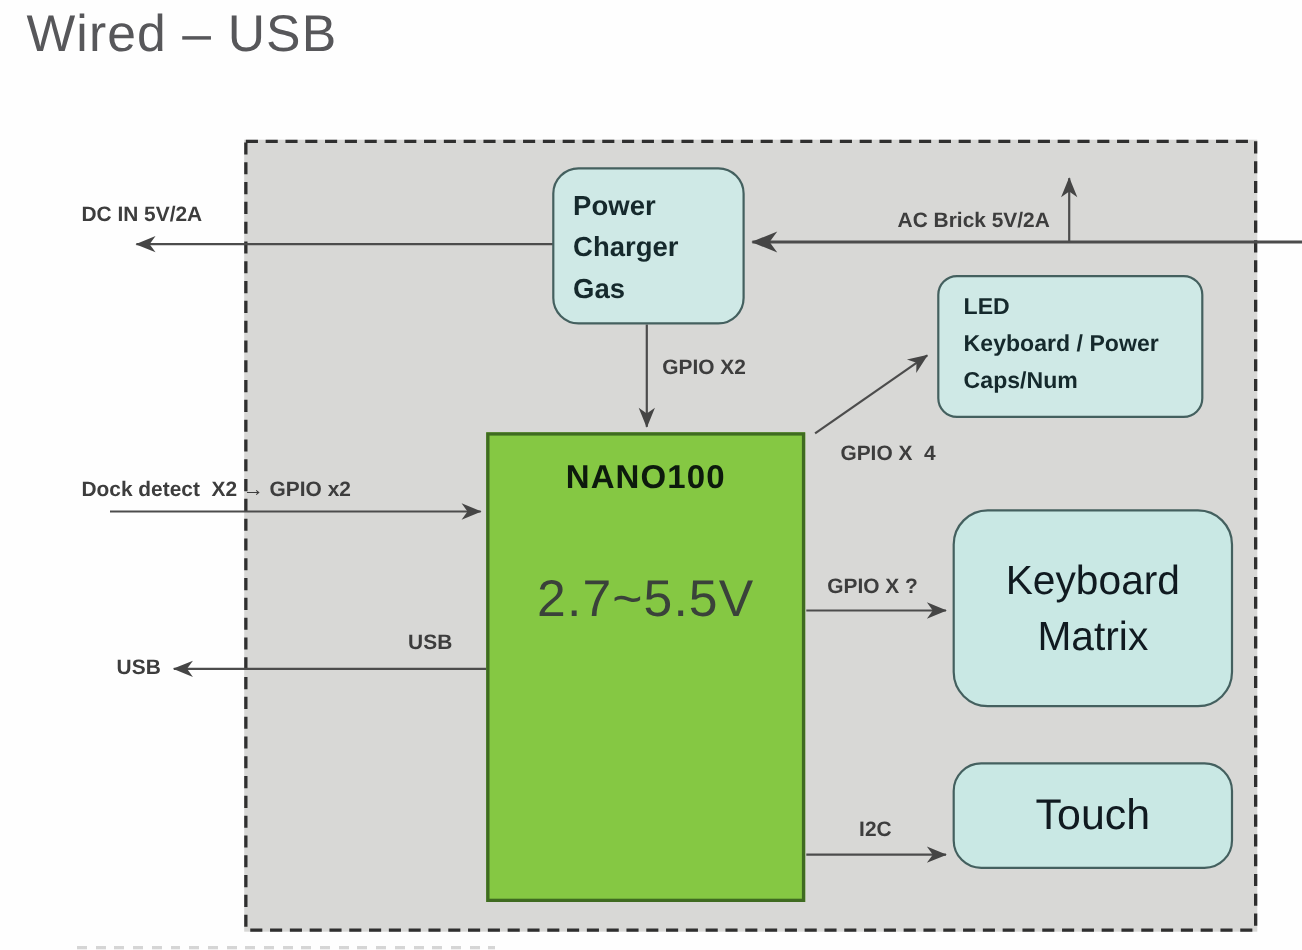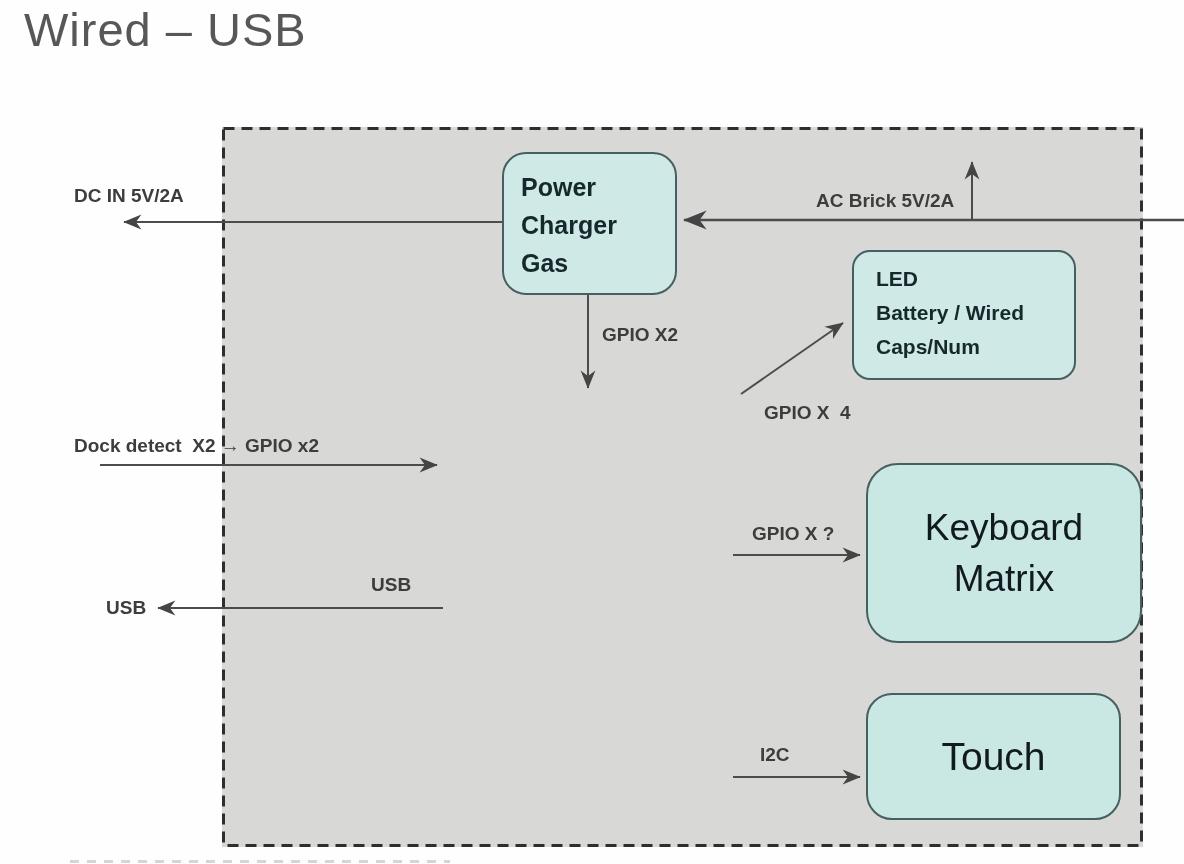--- a/index.html
+++ b/index.html
@@ -17,26 +17,26 @@
   }
   #wires{position:absolute;left:0;top:0;width:1184px;height:864px;}
   .node{
     position:absolute;box-sizing:border-box;
     border:2.5px solid #44605f;background:#cfe9e6;border-radius:20px;
     color:#15292c;
   }
   .node .ln{white-space:pre;}
   .pwr{left:502px;top:152px;width:175px;height:143px;border-radius:24px;
        padding:14px 0 0 17px;font-size:25px;font-weight:700;line-height:38px;}
-  .led{left:852px;top:250px;width:224px;height:130px;border-radius:18px;
+  .led{left:852px;top:250px;width:242px;height:130px;border-radius:18px;
        padding:10px 0 0 22px;font-size:21px;font-weight:600;line-height:34px;}
-  .kbd{left:866px;top:463px;width:276px;height:180px;border-radius:32px;
+  .kbd{left:866px;top:463px;width:255px;height:180px;border-radius:32px;
        display:flex;flex-direction:column;align-items:center;justify-content:center;
        font-size:37px;font-weight:500;line-height:51px;color:#101a20;background:#c9e8e4;}
-  .tch{left:866px;top:693px;width:255px;height:127px;border-radius:26px;
+  .tch{left:866px;top:693px;width:255px;height:97px;border-radius:26px;
        display:flex;align-items:center;justify-content:center;
        font-size:39px;font-weight:500;color:#101a20;background:#c9e8e4;}
   .nano{
     position:absolute;left:442px;top:393px;width:290px;height:427px;box-sizing:border-box;
     background:#85c843;border:3px solid #3f6b21;
   }
   .nano-name{position:absolute;left:0;right:0;top:22px;text-align:center;
     font-size:30px;font-weight:700;color:#0d1a0d;letter-spacing:1px;}
   .nano-volt{position:absolute;left:0;right:0;top:120px;text-align:center;
     font-size:47px;font-weight:400;color:#3a423a;letter-spacing:1px;}
@@ -78,38 +78,42 @@
   </svg>
 
   <div class="node pwr">
     <div class="ln">Power</div>
     <div class="ln">Charger</div>
     <div class="ln">Gas</div>
   </div>
 
   <div class="node led">
     <div class="ln">LED</div>
-    <div class="ln">Battery / Wired</div>
+    <div class="ln">Keyboard / Power</div>
     <div class="ln">Caps/Num</div>
   </div>
 
+  <div class="nano">
+    <div class="nano-name">NANO100</div>
+    <div class="nano-volt">2.7~5.5V</div>
+  </div>
 
   <div class="node kbd">
     <div class="ln">Keyboard</div>
     <div class="ln">Matrix</div>
   </div>
 
   <div class="node tch">
     <div class="ln">Touch</div>
   </div>
 
   <div class="lbl" style="left:74px;top:185px;">DC IN 5V/2A</div>
   <div class="lbl" style="left:816px;top:190px;">AC Brick 5V/2A</div>
   <div class="lbl" style="left:602px;top:324px;">GPIO X2</div>
   <div class="lbl" style="left:764px;top:402px;">GPIO X  4</div>
   <div class="lbl" style="left:74px;top:423px;margin-top:12px;">Dock detect  X2 → GPIO x2</div>
   <div class="lbl" style="left:371px;top:574px;">USB</div>
   <div class="lbl" style="left:106px;top:597px;">USB</div>
   <div class="lbl" style="left:752px;top:523px;">GPIO X ?</div>
-  <div class="lbl" style="left:760px;top:744px;">I2C</div>
+  <div class="lbl" style="left:781px;top:744px;">I2C</div>
 
   <div class="artifact"></div>
 </div>
 
 </body></html>

